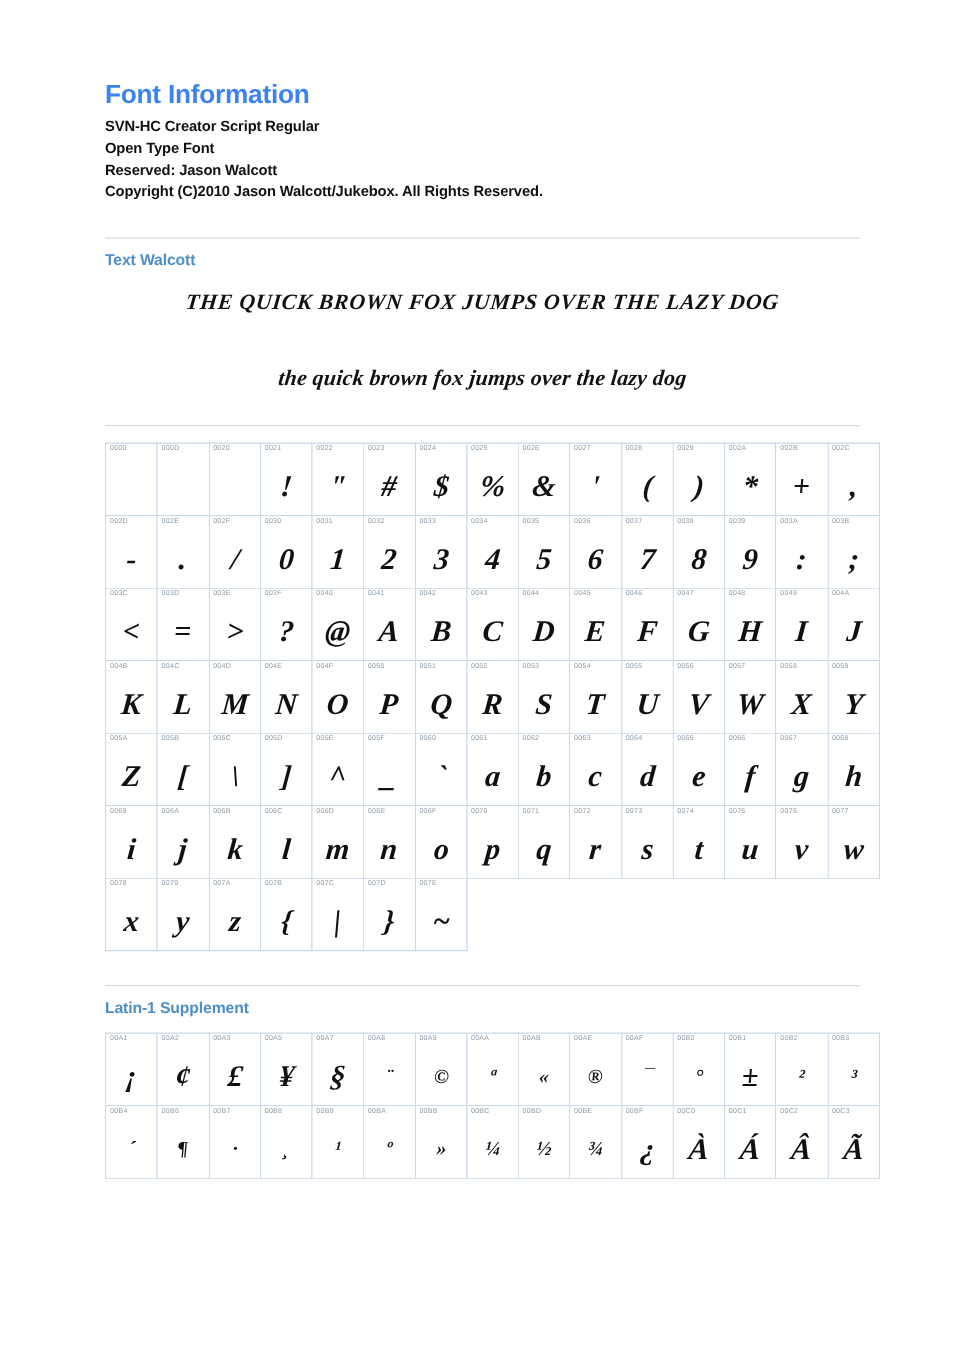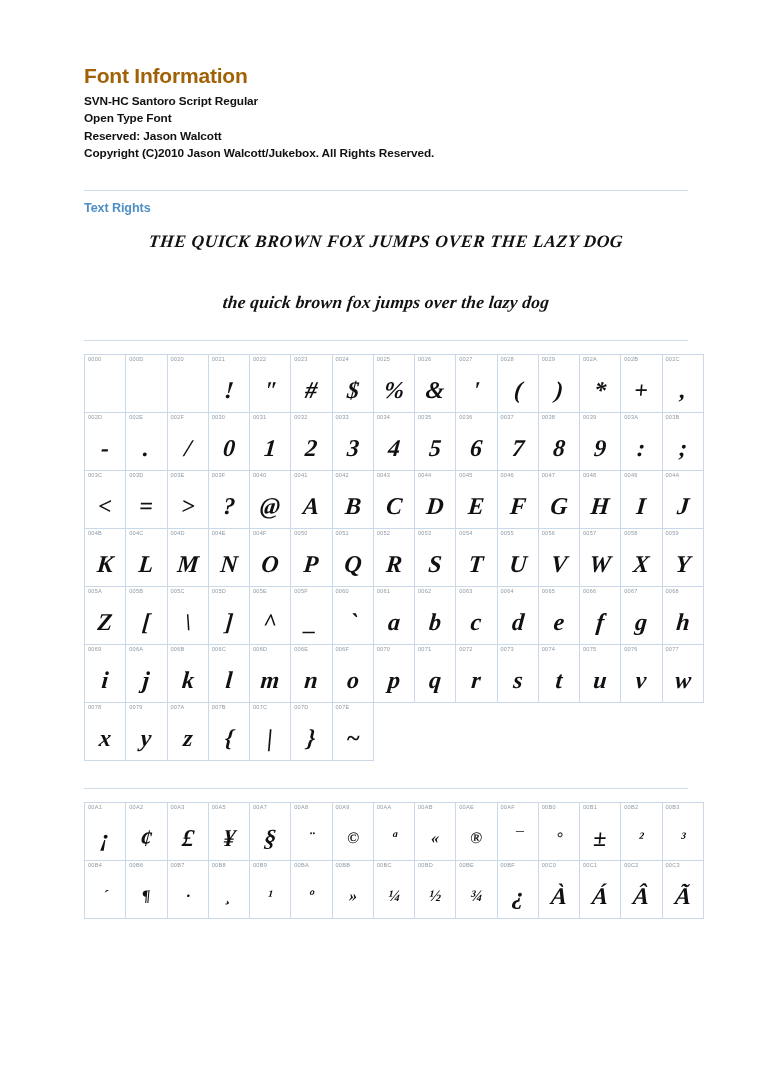--- a/index.html
+++ b/index.html
@@ -26,21 +26,21 @@
     position: absolute;
     left: 84px;
     top: 0;
     width: 604px;
   }
 
   
   .doc-title {
     font-size: 21px;
     font-weight: bold;
-    color: #a16207;
+    color: #3b82f6;
     margin: 0;
     padding-top: 63px;
     letter-spacing: -0.2px;
     line-height: 1.2;
   }
   .meta-list {
     margin: 0;
     padding: 0;
     list-style: none;
   }
@@ -152,30 +152,30 @@
   }
 </style>
 </head>
 <body>
 
 <div class="page">
   <div class="content">
 
     <h1 class="doc-title">Font Information</h1>
     <ul class="meta-list">
-      <li>SVN-HC Santoro Script Regular</li>
+      <li>SVN-HC Creator Script Regular</li>
       <li>Open Type Font</li>
       <li>Reserved: Jason Walcott</li>
       <li>Copyright (C)2010 Jason Walcott/Jukebox. All Rights Reserved.</li>
     </ul>
 
     <div class="section sp-text-sample">
       <div class="rule"></div>
       <div class="section-title-pad">
-        <h2 class="section-title">Text Rights</h2>
+        <h2 class="section-title">Text Walcott</h2>
       </div>
       <div class="script sample-upper">THE QUICK BROWN FOX JUMPS OVER THE LAZY DOG</div>
       <div class="script sample-lower">the quick brown fox jumps over the lazy dog</div>
     </div>
 
     <div class="section sp-basic-latin">
       <div class="rule"></div>
       <table class="glyph-table">
         <tbody>
             <tr>
@@ -587,20 +587,23 @@
               <td class="empty-slot"></td>
               <td class="empty-slot"></td>
               <td class="empty-slot"></td>
             </tr>
           </tbody>
       </table>
     </div>
 
     <div class="section sp-latin1">
       <div class="rule"></div>
+      <div class="section-title-pad">
+        <h2 class="section-title">Latin-1 Supplement</h2>
+      </div>
       <table class="glyph-table">
         <tbody>
             <tr>
               <td>
                 <span class="code">00A1</span>
                 <span class="glyph">¡</span>
               </td>
               <td>
                 <span class="code">00A2</span>
                 <span class="glyph">¢</span>

